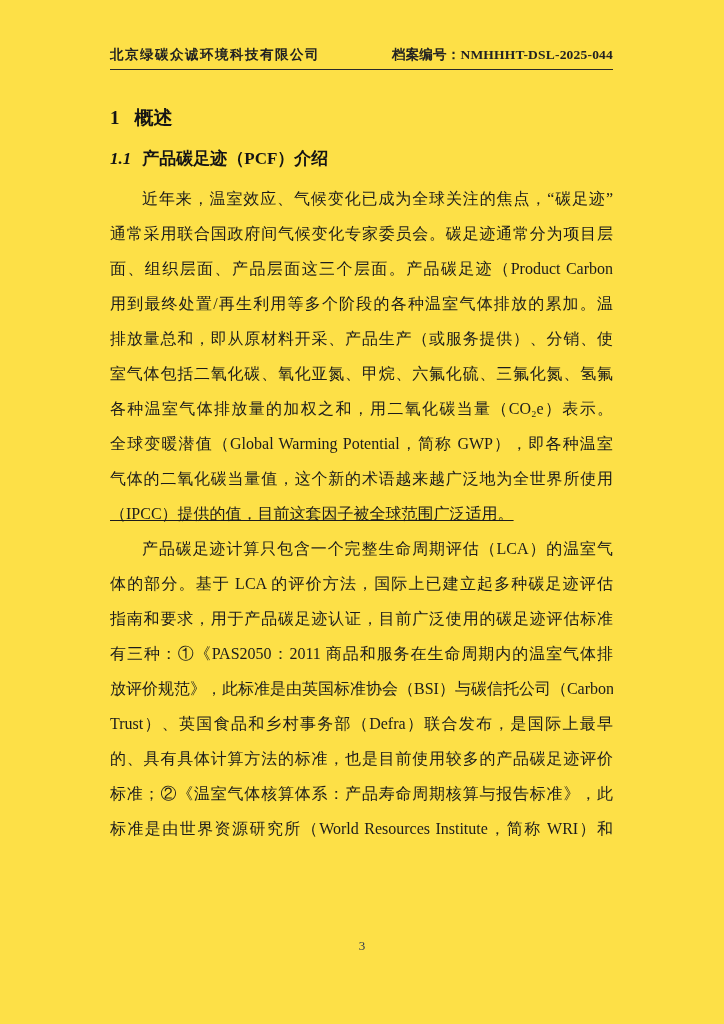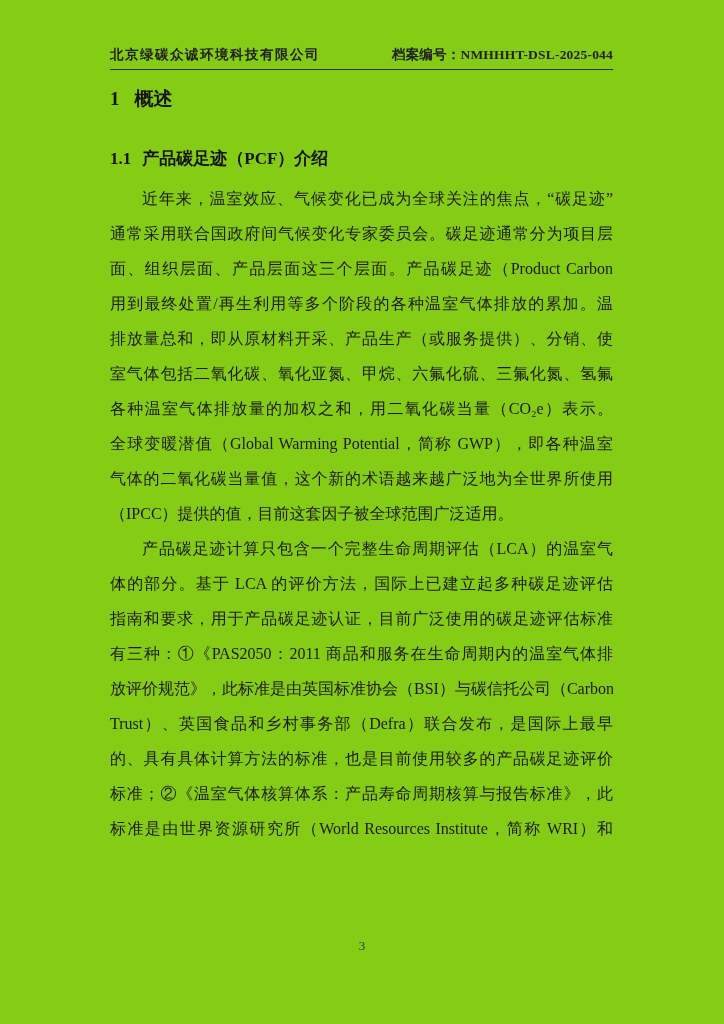--- a/index.html
+++ b/index.html
@@ -1,21 +1,21 @@
 <!DOCTYPE html>
 <html><head>
 <meta charset="utf-8">
 <style>
   * { margin: 0; padding: 0; box-sizing: border-box; }
   html, body { background: #ffffff; }
   .page {
     position: relative;
     width: 724px;
     height: 1024px;
-    background: #84cc16;
+    background: #fde047;
     font-family: "Liberation Serif", "DejaVu Serif", serif;
     color: #1c1c1c;
     overflow: hidden;
   }
   .header-row {
     position: absolute;
     top: 46px;
     left: 110px;
     width: 503px;
     display: flex;
@@ -30,54 +30,54 @@
   .header-rule {
     position: absolute;
     top: 69px;
     left: 110px;
     width: 503px;
     height: 0;
     border-top: 1.6px solid #2a2a2a;
   }
   .h1 {
     position: absolute;
-    top: 86px;
+    top: 105px;
     left: 110px;
     font-size: 19px;
     font-weight: bold;
     color: #151515;
   }
   .h1 .num { margin-right: 15px; }
   .h2 {
     position: absolute;
     top: 147px;
     left: 110px;
     font-size: 17px;
     font-weight: bold;
     color: #151515;
   }
-  .h2 .num { margin-right: 11px; }
+  .h2 .num { margin-right: 11px; font-style: italic; }
   .body-text {
     position: absolute;
     top: 181px;
     left: 110px;
     width: 503px;
     font-size: 16px;
     color: #1c1c1c;
   }
   .body-line {
     height: 35px;
     line-height: 35px;
     text-align: justify;
     text-align-last: justify;
     white-space: nowrap;
     overflow: hidden;
   }
   .body-line.indent { padding-left: 32px; }
-  .body-line.last { text-align-last: left; }
+  .body-line.last { text-align-last: left; text-decoration: underline; }
   .page-number {
     position: absolute;
     top: 938px;
     left: 0;
     width: 724px;
     text-align: center;
     font-size: 13px;
     color: #2b3550;
   }
 </style>

